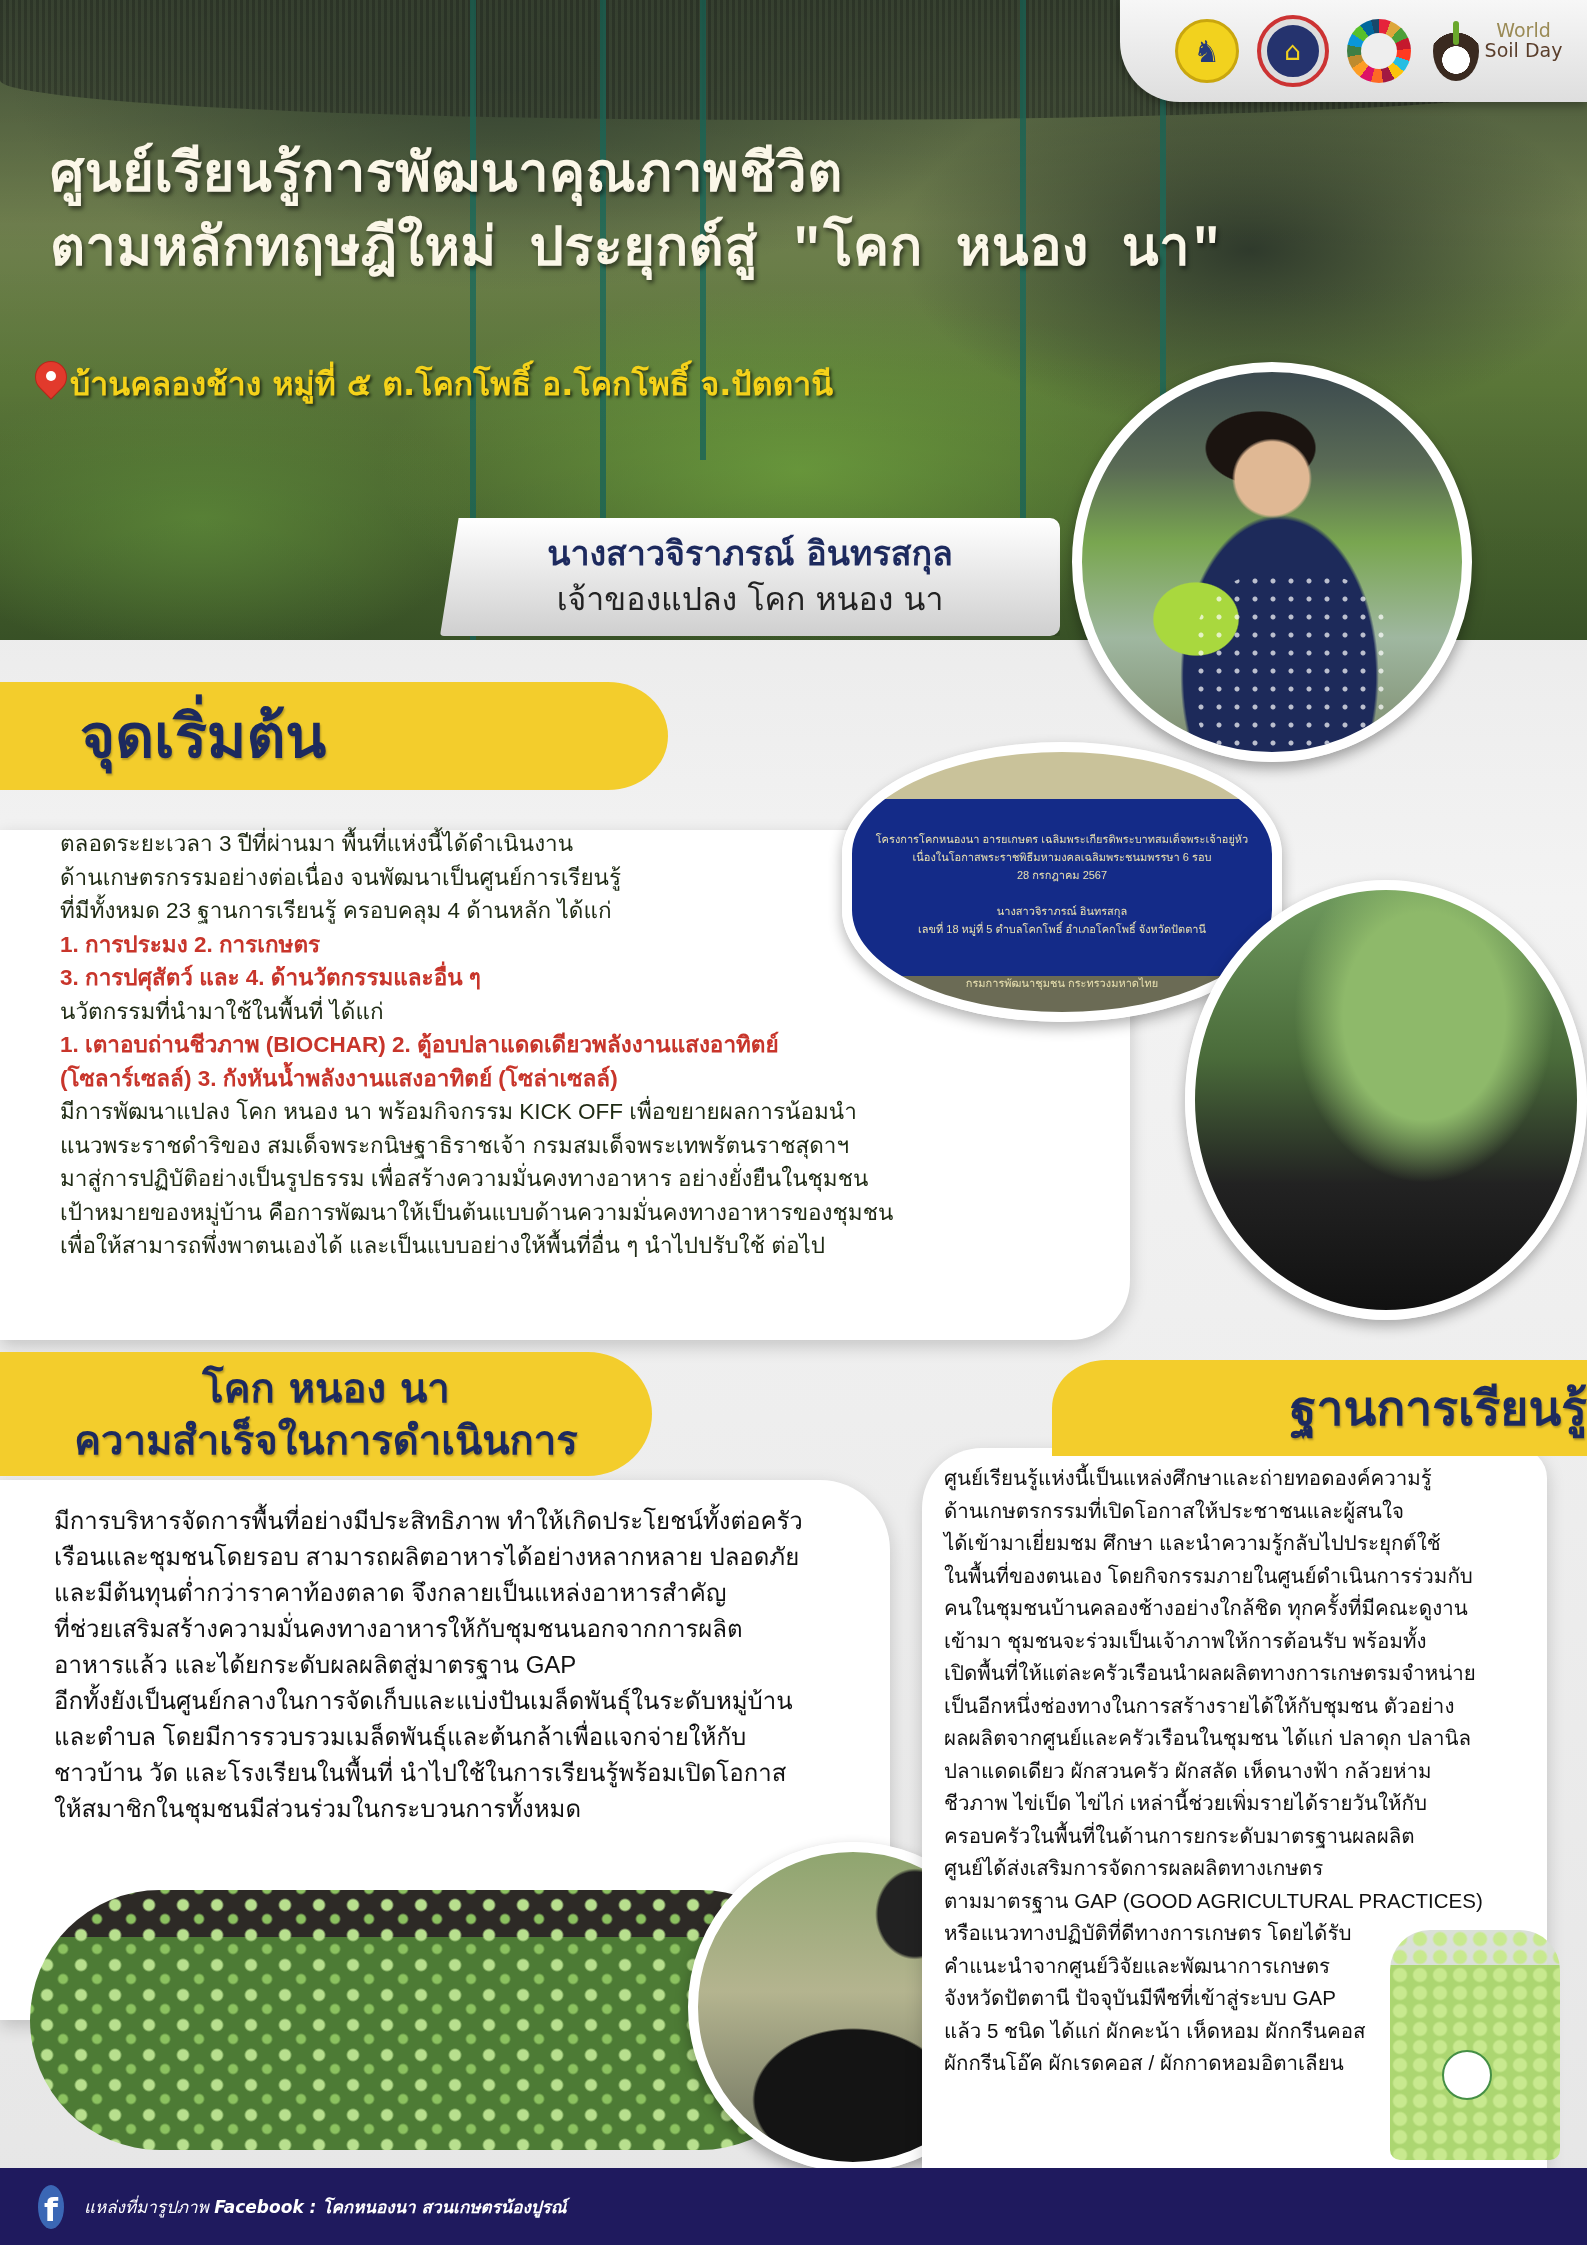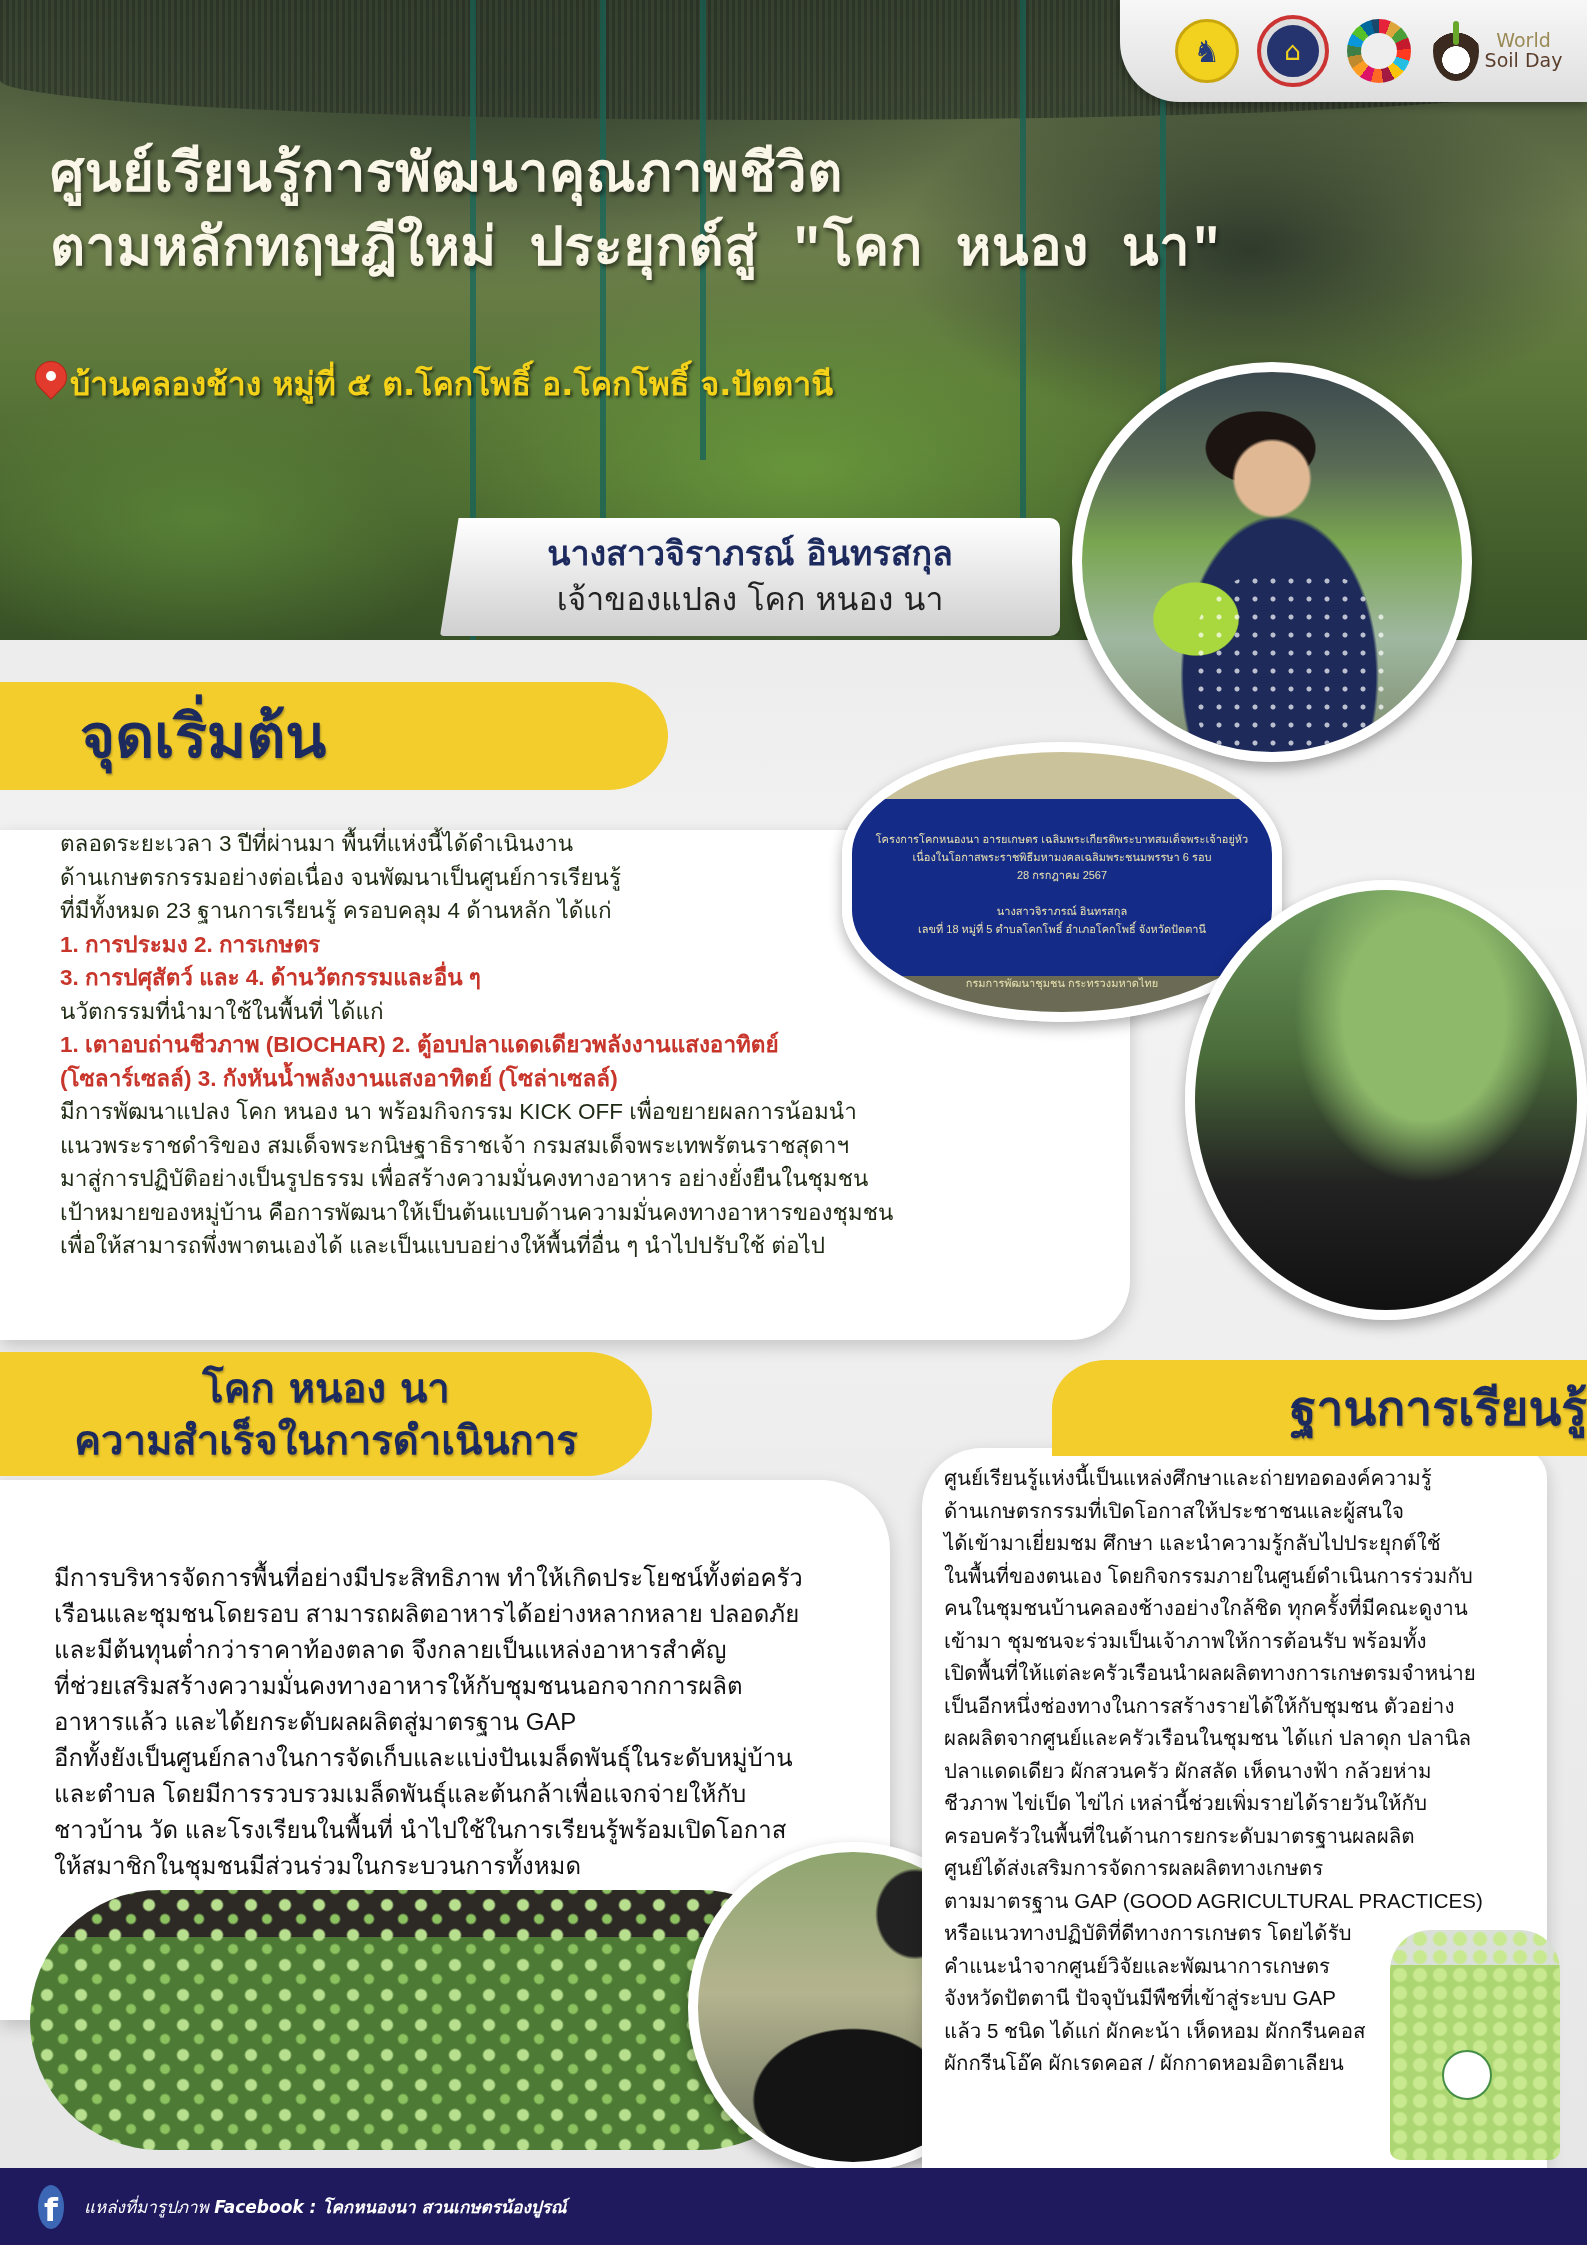--- a/index.html
+++ b/index.html
@@ -17,21 +17,21 @@
   .hero .net{position:absolute;left:0;top:0;width:1587px;height:120px;background:repeating-linear-gradient(90deg,#2d3529 0 3px,#3d4836 3px 6px);opacity:.75;border-bottom-left-radius:50% 40px;border-bottom-right-radius:50% 40px}
   .hero .pole{position:absolute;top:0;width:6px;background:#1f6b5a;opacity:.85}
   .hero .shade{position:absolute;inset:0;background:linear-gradient(180deg,rgba(0,0,0,.15),rgba(0,0,0,0) 40%,rgba(0,0,0,.1))}
 
   .logo-bar{position:absolute;right:0;top:0;width:467px;height:102px;background:linear-gradient(180deg,#f7f7f7,#dedede);border-bottom-left-radius:60px;box-shadow:0 4px 10px rgba(0,0,0,.3);display:flex;align-items:center;justify-content:center;gap:22px;padding-left:30px}
   .logo{width:64px;height:64px;border-radius:50%;display:flex;align-items:center;justify-content:center}
   .logo.moi{background:#f2d21e;border:3px solid #c9a60e;color:#243a7a;font-size:30px}
   .logo.cdd{background:#25336e;border:6px solid #ddd;outline:4px solid #c33;color:#f0d020;font-size:26px}
   .logo.sdg{background:conic-gradient(#e5243b 0 6%,#dda63a 6% 12%,#4c9f38 12% 18%,#c5192d 18% 24%,#ff3a21 24% 30%,#26bde2 30% 36%,#fcc30b 36% 42%,#a21942 42% 48%,#fd6925 48% 54%,#dd1367 54% 60%,#fd9d24 60% 66%,#bf8b2e 66% 72%,#3f7e44 72% 78%,#0a97d9 78% 84%,#56c02b 84% 90%,#00689d 90% 96%,#19486a 96% 100%);position:relative}
   .logo.sdg::after{content:"";position:absolute;width:36px;height:36px;border-radius:50%;background:#eee}
-  .wsd{display:flex;align-items:center;gap:6px}
+  .wsd{display:flex;align-items:flex-start;gap:6px}
   .wsd .globe{width:46px;height:60px;border-radius:50% 50% 50% 50%;background:radial-gradient(circle at 50% 65%,#fff 0 30%,#3a2a20 31% 60%,transparent 61%);position:relative}
   .wsd .globe::before{content:"";position:absolute;left:20px;top:0;width:6px;height:24px;background:#6aa82c;border-radius:3px}
   .wsd .txt{font-family:"DejaVu Sans",sans-serif;line-height:1.05;font-size:19px;color:#5a3e2b}
   .wsd .txt span:first-child{color:#9a8a55;display:block;text-align:center}
 
   .hero-title{position:absolute;left:50px;top:140px;color:#fbf7e8;font-weight:bold;font-size:54px;line-height:74px;text-shadow:2px 3px 4px rgba(0,0,0,.55);letter-spacing:.5px;font-family:Liberation Mono, monospace}
   .location{position:absolute;left:36px;top:358px;display:flex;align-items:center;gap:4px}
   .pin{width:30px;height:44px;position:relative}
   .pin::before{content:"";position:absolute;left:0;top:0;width:30px;height:30px;border-radius:50% 50% 50% 0;transform:rotate(-45deg);background:#e23a2c;box-shadow:0 0 0 1px #b7251a}
   .pin::after{content:"";position:absolute;left:10px;top:9px;width:10px;height:10px;border-radius:50%;background:#fff}
@@ -58,21 +58,21 @@
 
   
   .card{position:absolute;background:#fff;box-shadow:0 6px 18px rgba(0,0,0,.18)}
   .card.start{left:0;top:830px;width:1130px;height:510px;border-radius:0 60px 60px 0}
   .card.success{left:0;top:1480px;width:890px;height:540px;border-radius:0 70px 70px 0}
   .card.station{left:922px;top:1448px;width:625px;height:720px;border-radius:60px 30px 0 0}
 
   .body-text{position:absolute;color:#1f2a14;font-family:"Liberation Sans",sans-serif;font-size:22.5px;line-height:33px;white-space:pre-line}
   .start-text{left:60px;top:827px;width:1000px;font-size:22.5px;line-height:33.5px}
   .start-text .red{color:#c8352b;font-weight:bold}
-  .success-text{left:54px;top:1560px;width:840px;font-size:24px;line-height:36px;color:#111}
+  .success-text{left:54px;top:1503px;width:840px;font-size:24px;line-height:36px;color:#111}
   .station-text{left:944px;top:1462px;width:600px;font-size:20.5px;line-height:32.5px;color:#111}
 
   
   .photo{position:absolute;overflow:hidden;border:10px solid #fff;box-shadow:0 6px 14px rgba(0,0,0,.3)}
   .banner-photo{left:842px;top:742px;width:440px;height:280px;border-radius:50%/40%;
     background:linear-gradient(180deg,#c9c29a 0 18%,#142b88 18% 86%,#6b6b55 86%)}
   .banner-photo .b-text{position:absolute;left:0;right:0;top:78px;text-align:center;color:#e8e0b0;font-size:11px;line-height:18px;font-family:"Liberation Sans",sans-serif;white-space:pre-line}
   .garden-photo{left:1185px;top:880px;width:402px;height:440px;border-radius:50%;
     background:radial-gradient(ellipse at 60% 30%,#8eb96a 0 25%,transparent 40%),linear-gradient(180deg,#6f9a5e 0%,#4a6b3a 40%,#222 70%,#111 100%)}
   .seedling-wide{position:absolute;left:30px;top:1890px;width:800px;height:260px;border-radius:130px/130px;overflow:hidden;

